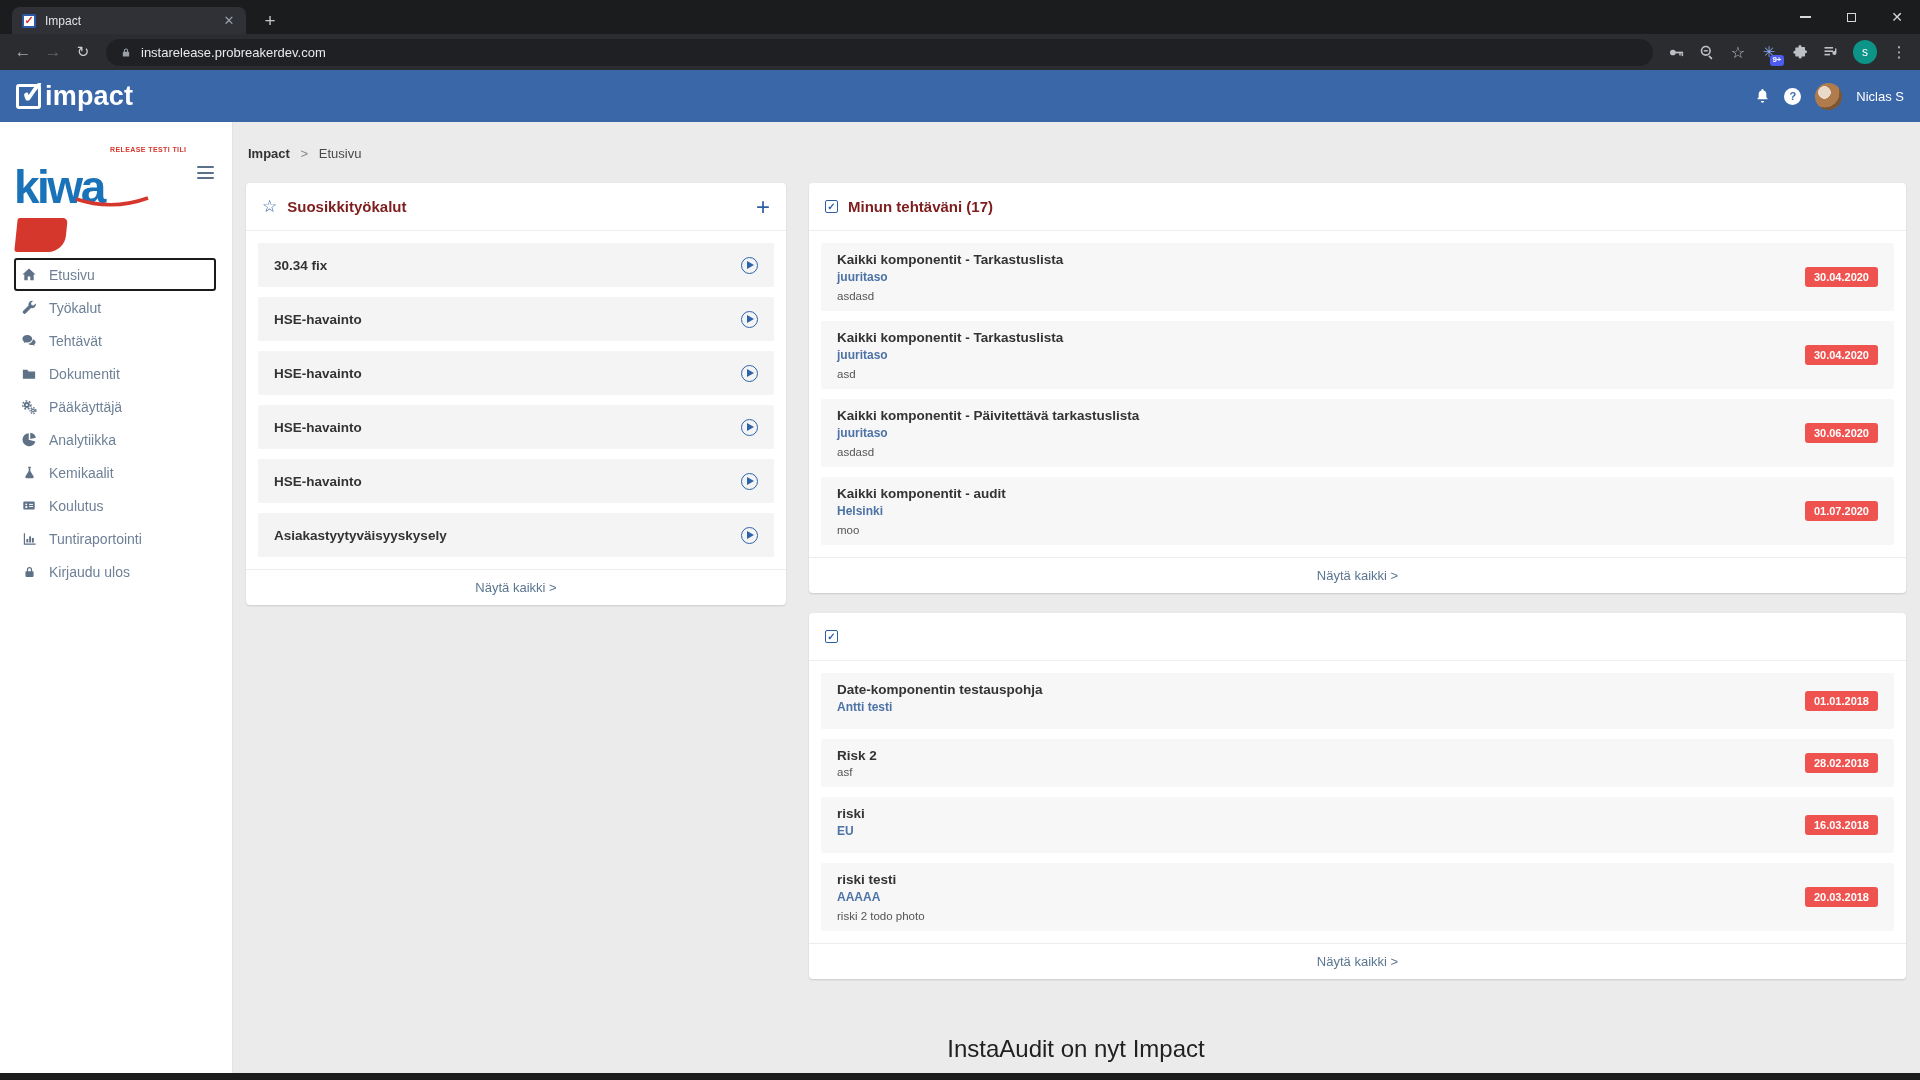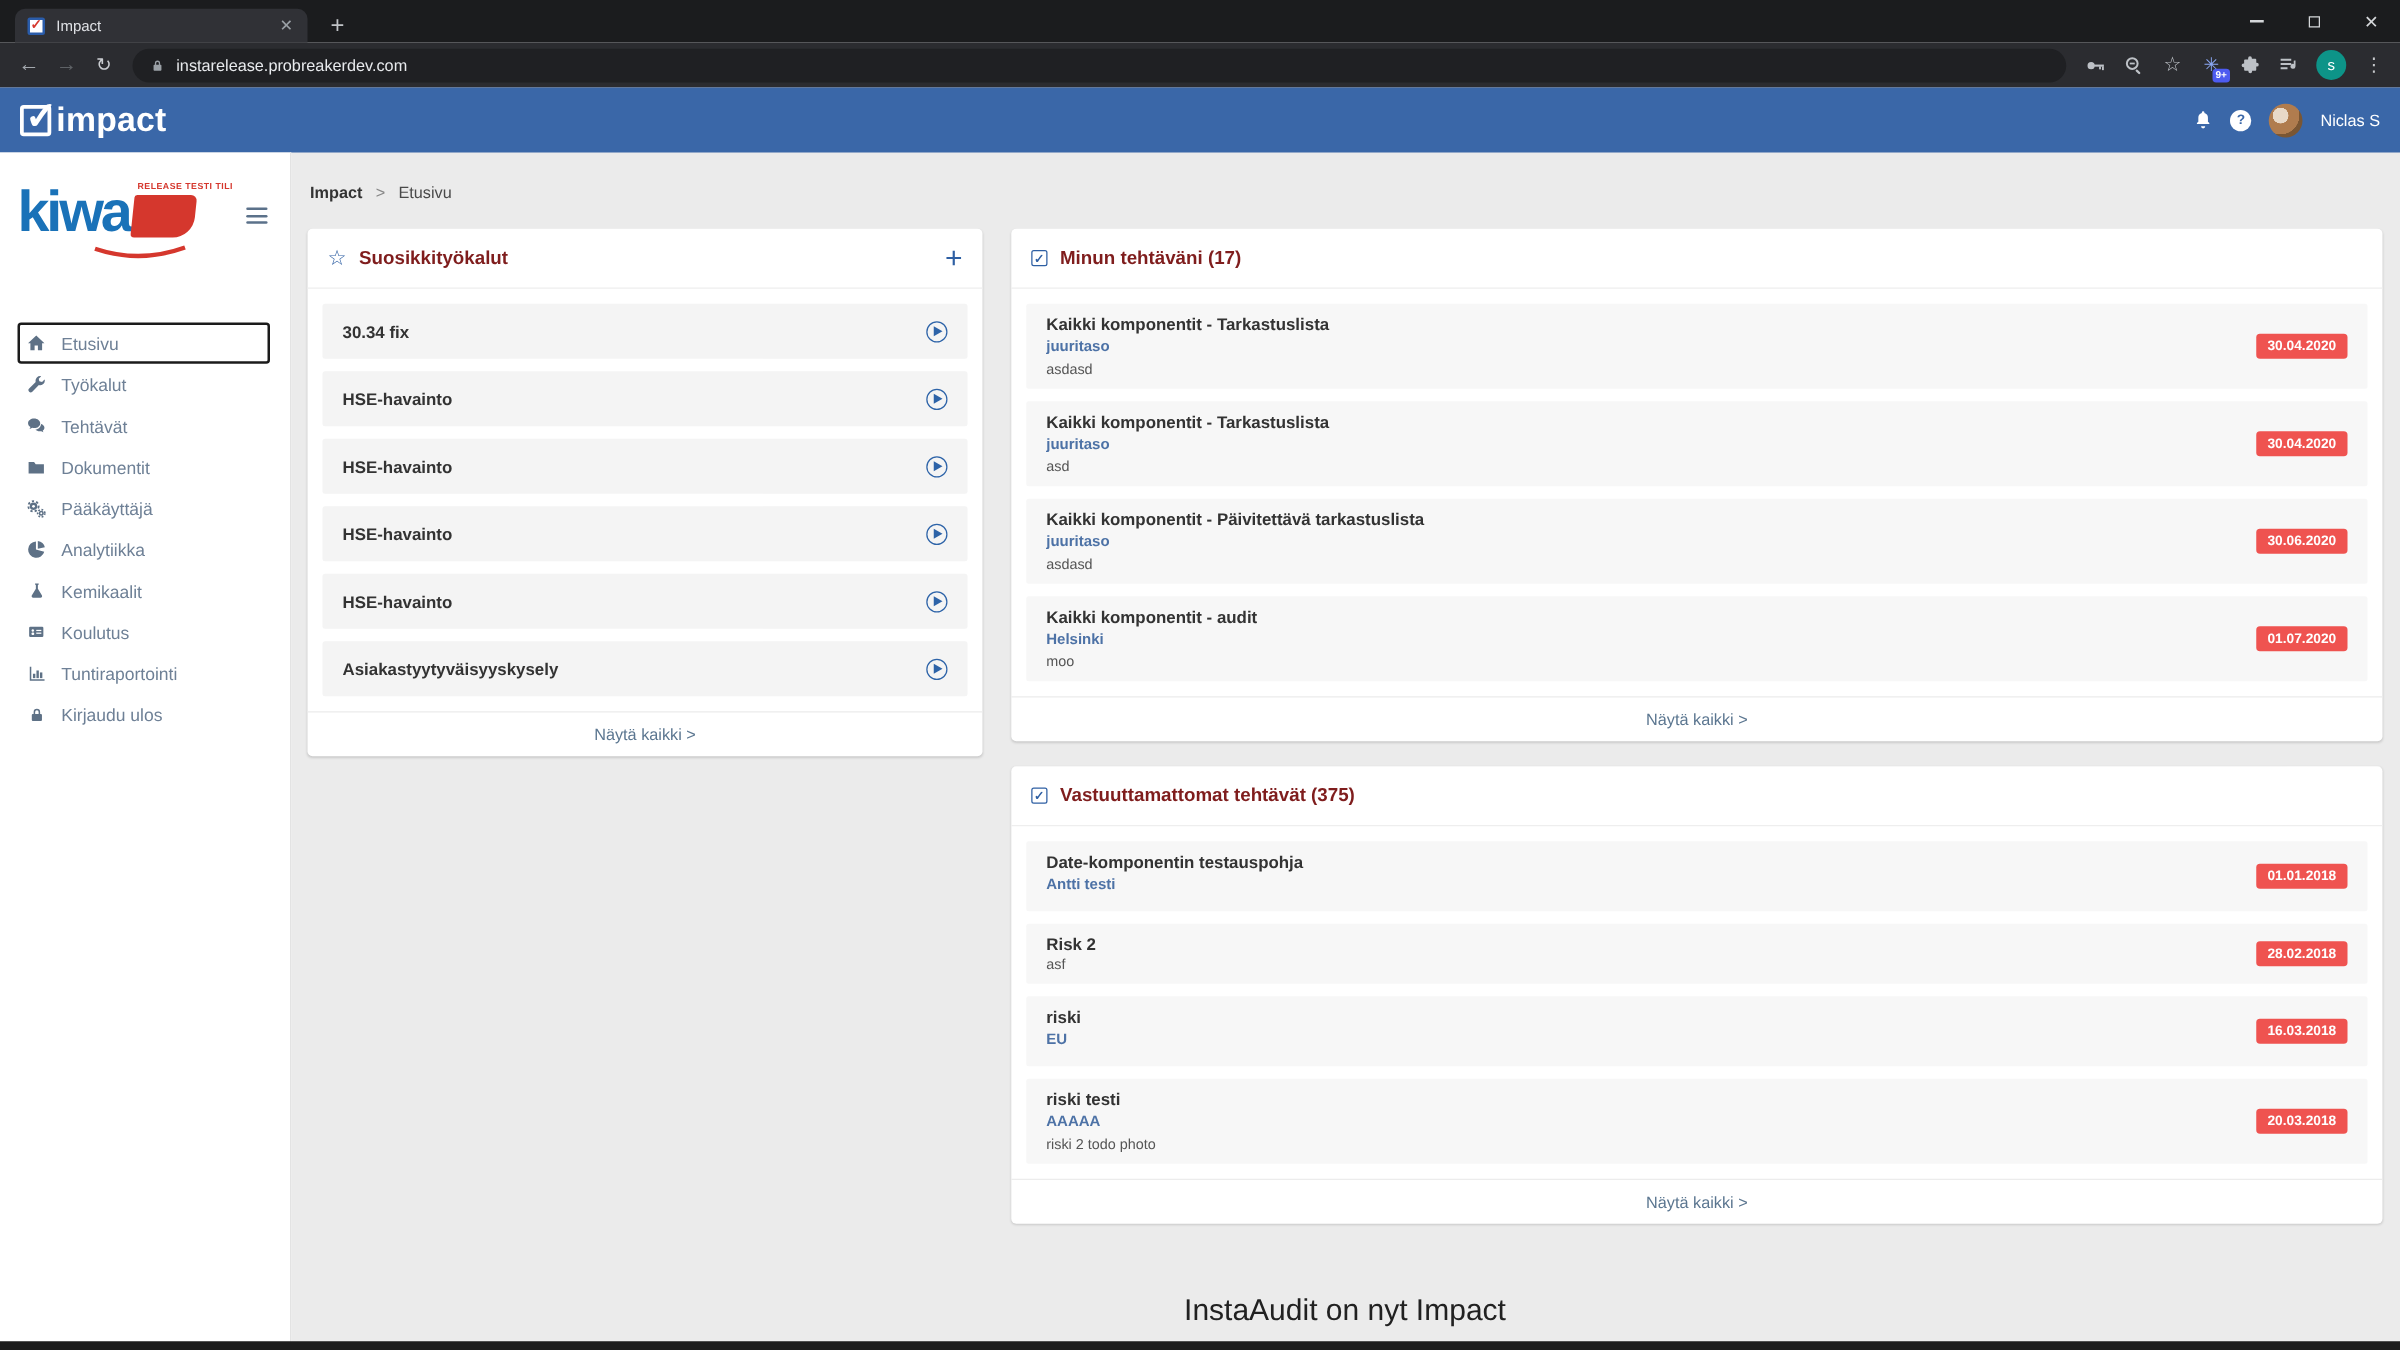--- a/index.html
+++ b/index.html
@@ -59,21 +59,21 @@
                  font-weight:bold; display:flex; align-items:center; justify-content:center; }
   .user-avatar { width:27px; height:27px; border-radius:50%;
                  background:radial-gradient(circle at 35% 35%, #e8d9c8 0 25%, #b07c4e 26% 60%, #7a5633 61%); }
   .user-name { color:#fff; font-size:13px; }
 
   
   .workspace { position:absolute; top:122px; left:0; width:100%; height:952px; display:flex; }
   .sidebar { width:233px; background:#fff; border-right:1px solid #e3e3e3; position:relative; flex:none; }
   .kiwa-block { position:relative; margin:22px 14px 0 14px; height:82px; }
   .kiwa-tagline { position:absolute; top:2px; left:96px; color:#d5372d; font-size:7px; font-weight:bold; letter-spacing:0.4px; }
-  .kiwa-row { position:absolute; top:4px; left:0; display:flex; align-items:flex-start; }
+  .kiwa-row { position:absolute; top:22px; left:0; display:flex; align-items:flex-start;flex-direction:column; }
   .kiwa-text { color:#1a72b8; font-size:46px; font-weight:800; letter-spacing:-2.5px; line-height:0.95; }
   .kiwa-flag { width:50px; height:34px; background:#d5372d; margin:8px 0 0 2px; border-radius:2px 5px 16px 3px;
                transform:skewX(-6deg); }
   .kiwa-swoosh { position:absolute; left:60px; top:52px; width:76px; height:14px; }
   .hamburger { position:absolute; right:18px; top:44px; width:17px; display:flex; flex-direction:column; gap:3.5px; }
   .hamburger span { height:2px; background:#5b718a; border-radius:1px; }
 
   .side-nav { margin-top:32px; padding:0 16px 0 14px; }
   .nav-item { height:33px; display:flex; align-items:center; gap:11px; color:#6e8096; font-size:14px;
               border:2px solid transparent; border-radius:3px; padding-left:4px; }
@@ -437,21 +437,20 @@
                   </div>
                   <span class="date-badge">01.07.2020</span>
                 </div>
               </div>
             <div class="card-footer">Näytä kaikki &gt;</div>
           </section>
 
           <section class="card task-card">
             <div class="card-header">
               <span class="check-icon">✓</span>
-              <span class="card-title">Vastuuttamattomat tehtävät (375)</span>
             </div>
             <div class="task-list">
 
                 <div class="task-row">
                   <div class="task-main">
                     <div class="task-title">Date-komponentin testauspohja</div>
                     <div class="task-loc">Antti testi</div>
 
                   </div>
                   <span class="date-badge">01.01.2018</span>

